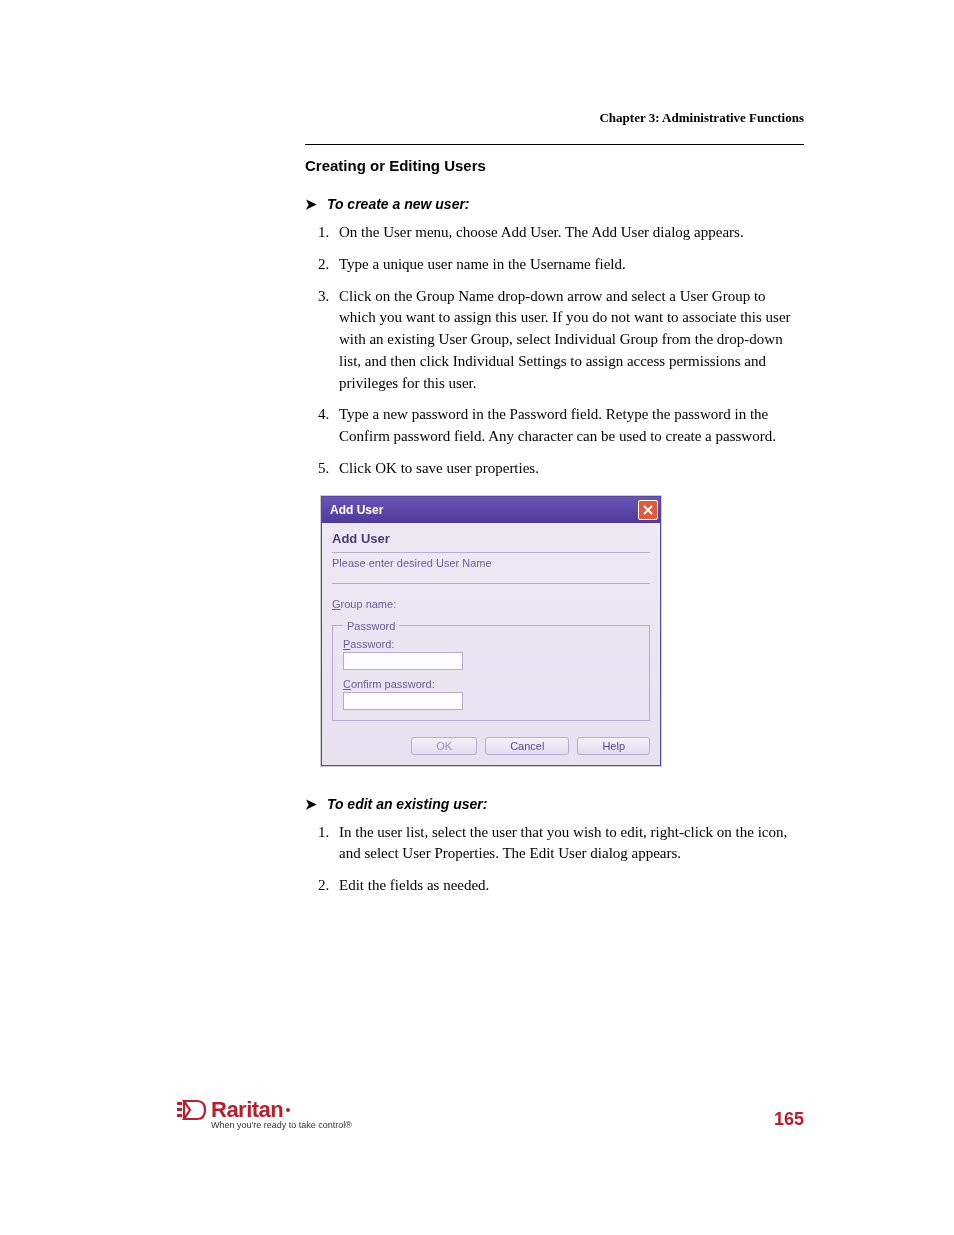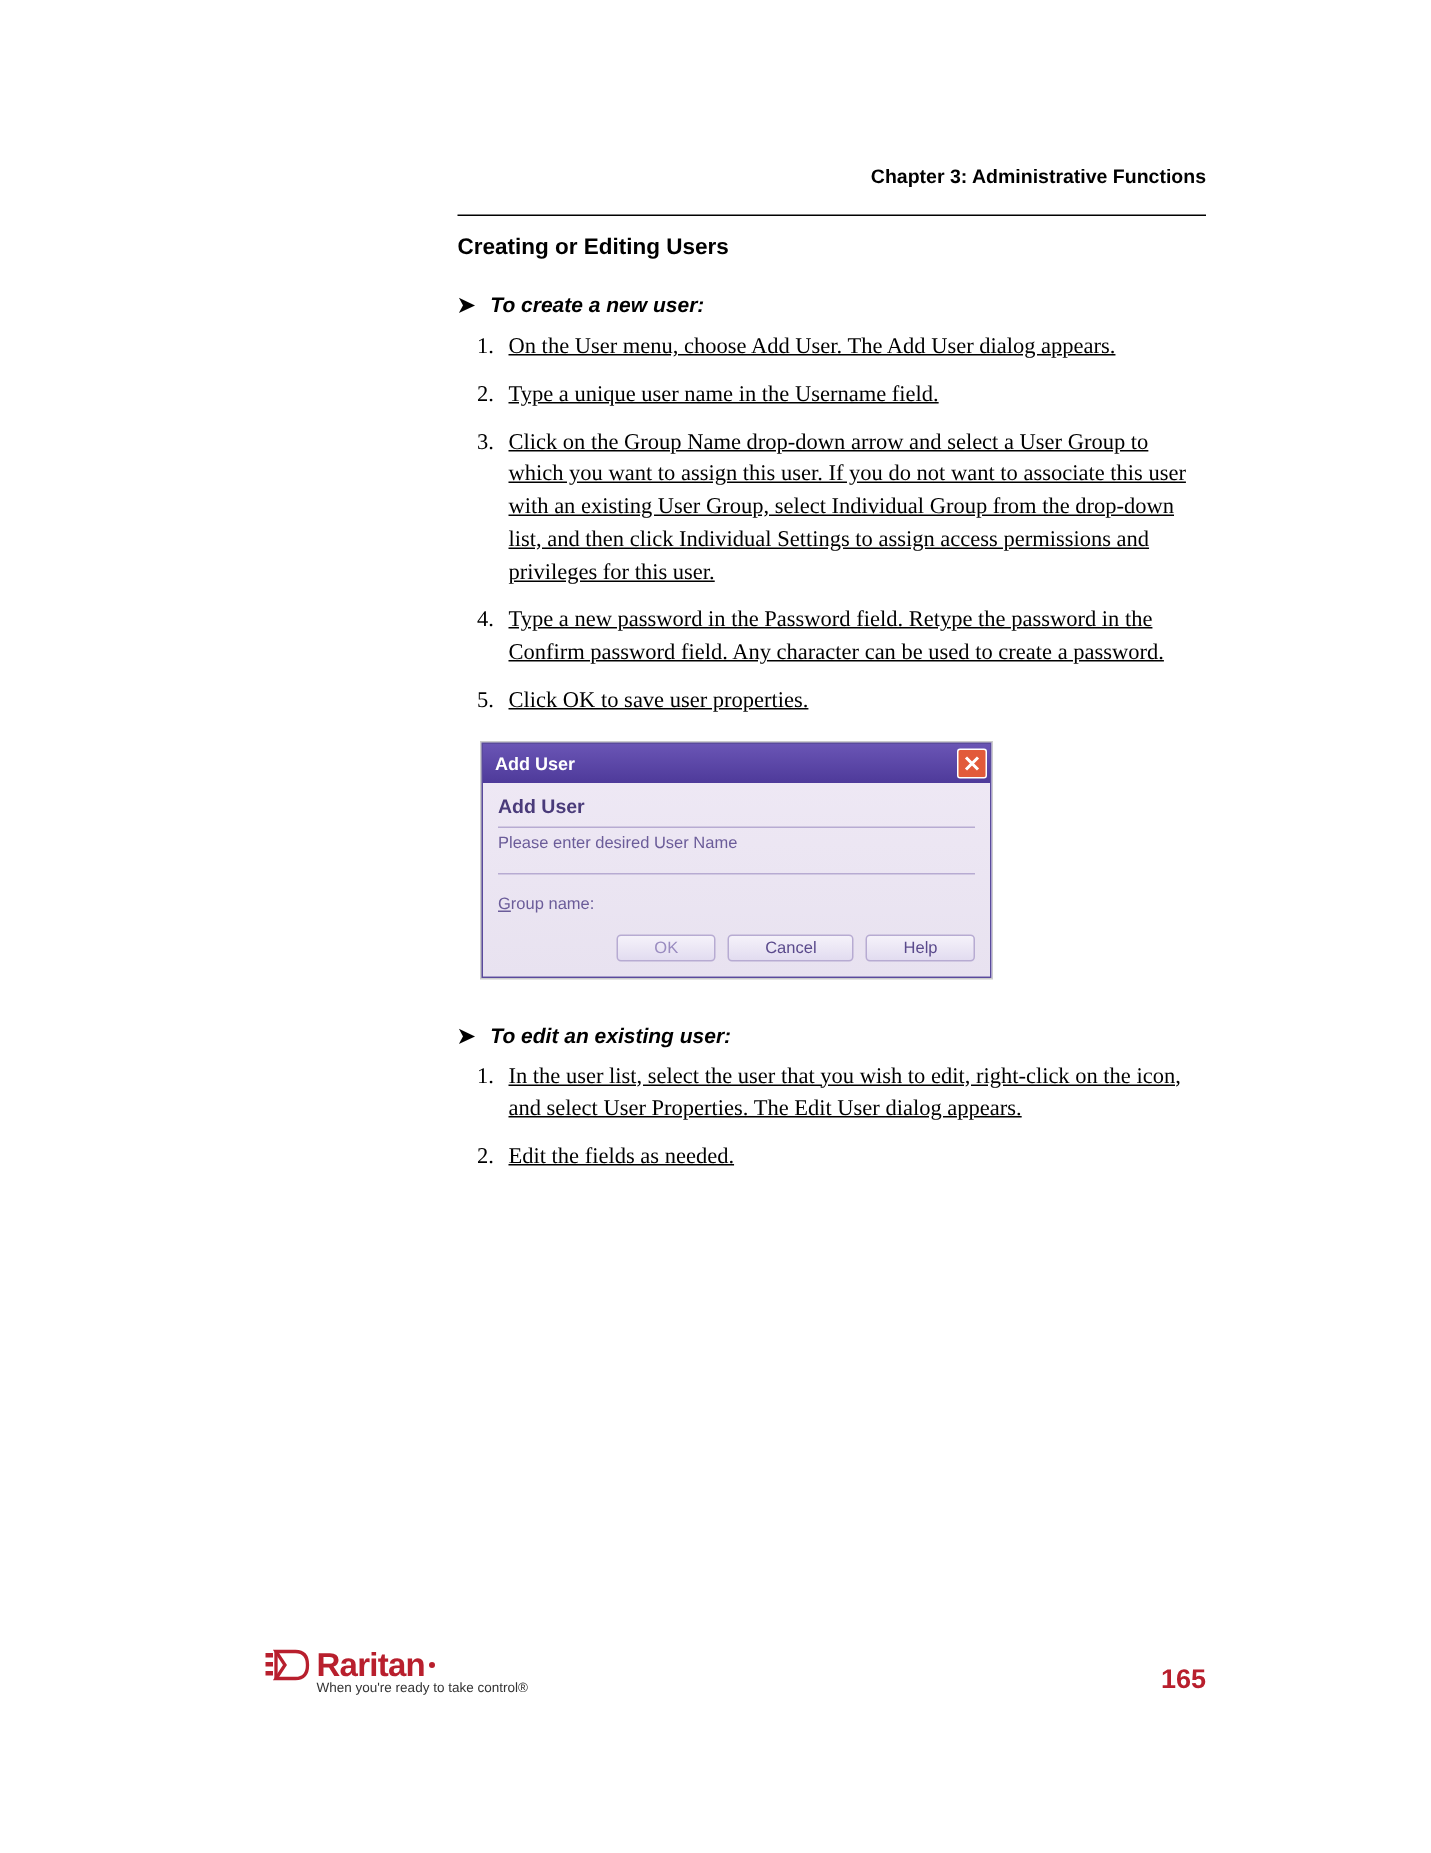--- a/index.html
+++ b/index.html
@@ -11,21 +11,21 @@
     width: 954px;
   }
   .page {
     padding: 110px 150px 40px 175px;
     position: relative;
     box-sizing: border-box;
     min-height: 1160px;
   }
   .chapter-label {
     text-align: right;
-    font-family: Liberation Sans, sans-serif;
+    font-family: Liberation Serif, serif;
     font-weight: bold;
     font-size: 13px;
     color: #000;
     margin-bottom: 18px;
     padding-right: 0;
   }
   .main-col {
     margin-left: 130px;
   }
   hr.rule {
@@ -50,21 +50,21 @@
     font-style: normal;
     display: inline-block;
     width: 18px;
   }
   ol.steps {
     margin: 0 0 16px 0;
     padding-left: 28px;
     font-size: 15px;
     line-height: 1.45;
   }
-  ol.steps li { margin-bottom: 10px; padding-left: 6px; text-decoration: underline; }
+  ol.steps li { margin-bottom: 10px; padding-left: 6px; }
 
   
   .dialog {
     width: 338px;
     border: 1px solid #5a4a9c;
     background: linear-gradient(#efe9f5, #e8e2f0);
     font-family: Verdana, Arial, sans-serif;
     font-size: 11px;
     color: #5f4f8f;
     margin: 4px 0 30px 16px;
@@ -252,20 +252,27 @@
       </div>
       <div class="dialog-body">
         <div class="dialog-heading">Add User</div>
         <div class="dialog-instr">Please enter desired User Name</div>
 
 
         <div class="field-row">
           <div class="field-label"><span class="ul">G</span>roup name:</div>
         </div>
 
+        <fieldset class="pw">
+          <legend>Password</legend>
+          <div class="field-label"><span class="ul">P</span>assword:</div>
+          <input class="text-input" type="password" style="margin-bottom: 8px;" value="">
+          <div class="field-label"><span class="ul">C</span>onfirm password:</div>
+          <input class="text-input" type="password" value="" style="">
+        </fieldset>
 
         <div class="btn-row">
           <button class="dlg-btn">OK</button>
           <button class="dlg-btn enabled">Cancel</button>
           <button class="dlg-btn enabled">Help</button>
         </div>
       </div>
     </div>
 
     <div class="proc-header">

